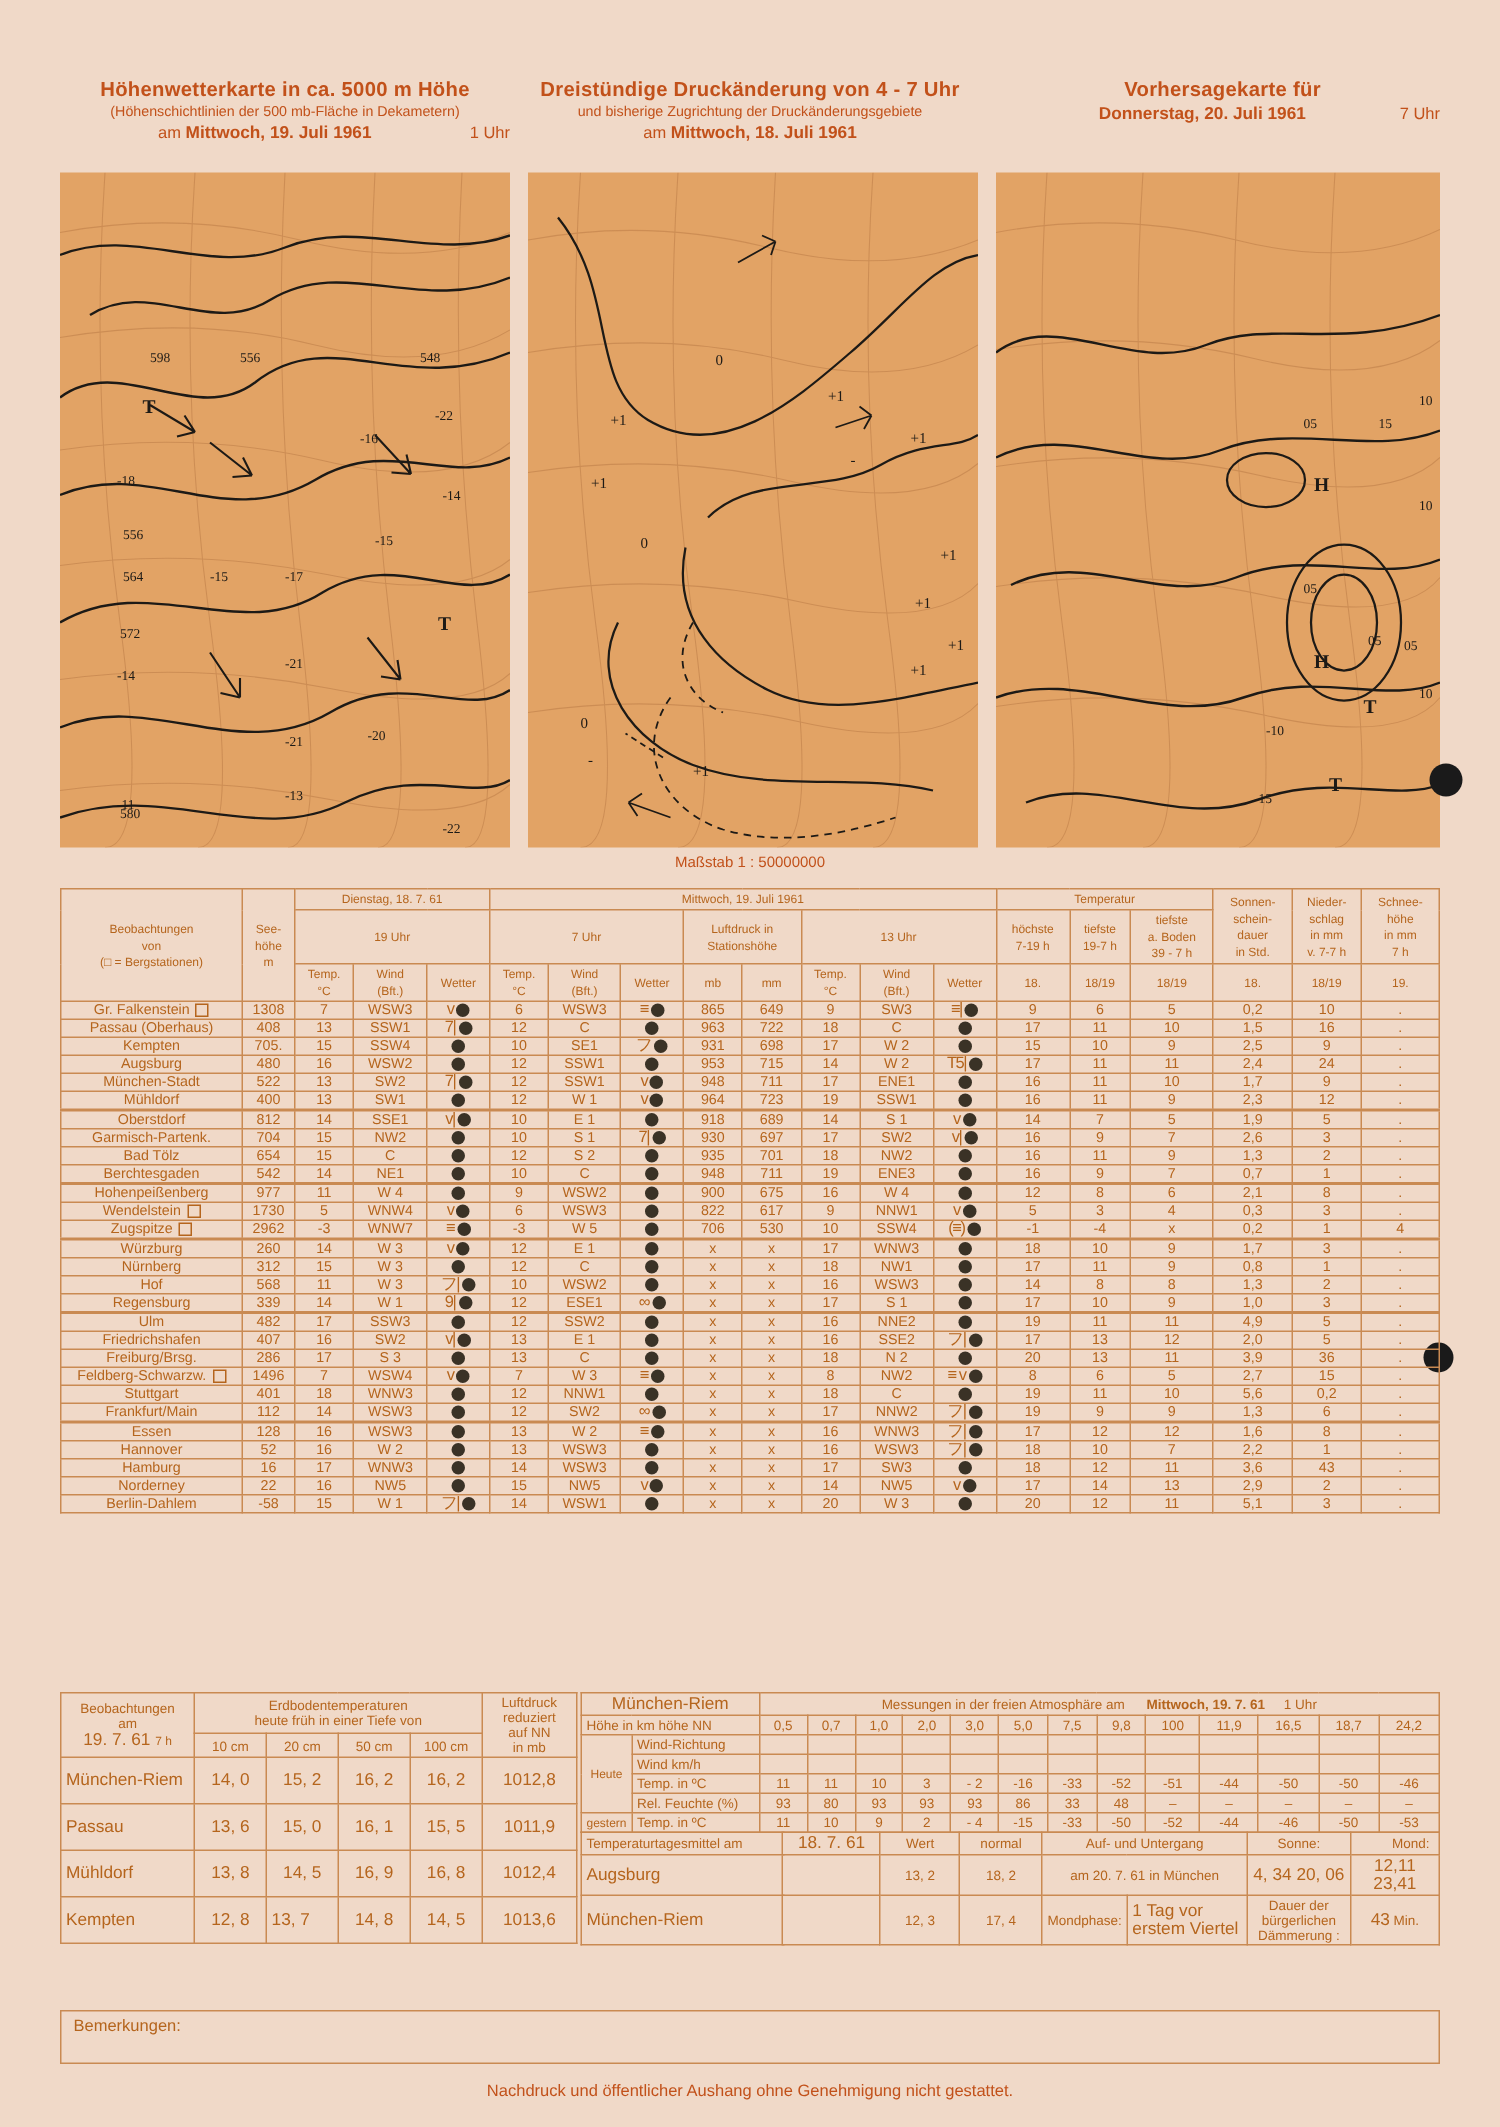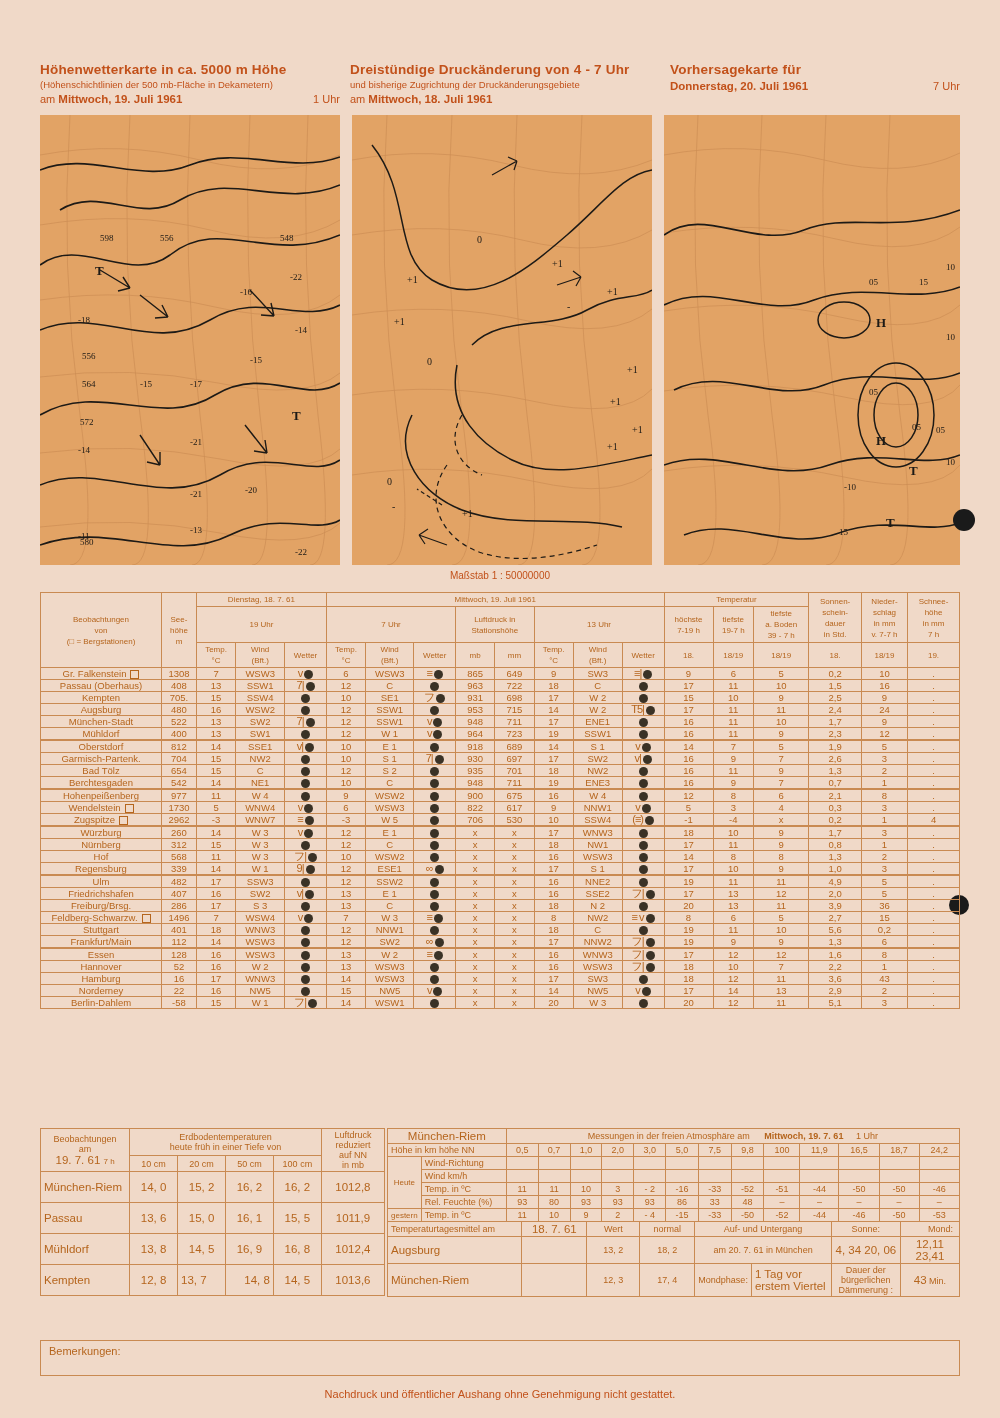--- a/index.html
+++ b/index.html
@@ -8,21 +8,21 @@
     background:#f0d9c8;
     font-family:"Liberation Sans", sans-serif;
     color:#b5651d;
     position:relative;
     overflow:hidden;
   }
   .sheet{position:absolute;left:0;top:0;width:1000px;height:1418px;}
 
   
   .header{position:absolute;left:40px;top:52px;width:920px;height:62px;}
-  .hcol{position:absolute;top:0;text-align:left;margin-top:10px;}
+  .hcol{position:absolute;top:0;text-align:center;}
   .hcol.c1{left:0;width:300px;}
   .hcol.c2{left:310px;width:300px;}
   .hcol.c3{left:630px;width:290px;}
   .htitle{font-size:13.5px;font-weight:bold;letter-spacing:.2px;color:#c2511a;}
   .hsub{font-size:9.5px;margin-top:2px;color:#c2511a;}
   .hdate{font-size:11px;margin-top:3px;color:#c2511a;}
   .hdate b{font-size:11.5px;}
   .hr-right{float:right;}
 
   
@@ -1015,21 +1015,21 @@
               <td class="bigval" style="text-align: center;">13, 8</td>
               <td class="bigval" style="text-align: center;">14, 5</td>
               <td class="bigval" style="text-align: center;">16, 9</td>
               <td class="bigval" style="text-align: center;">16, 8</td>
               <td class="bigval" style="text-align: center;">1012,4</td>
             </tr>
             <tr>
               <td class="stname" style="height: 28px;">Kempten</td>
               <td class="bigval" style="text-align: center;">12, 8</td>
               <td class="bigval" style="">13, 7</td>
-              <td class="bigval" style="text-align: right;">14, 8</td>
+              <td class="bigval" style="text-align: center;">14, 8</td>
               <td class="bigval" style="text-align: center;">14, 5</td>
               <td class="bigval" style="text-align: center;">1013,6</td>
             </tr>
           </tbody>
       </table>
     </div>
 
     <div class="br">
       <table class="bt" style="width:573px;">
         <tbody>

